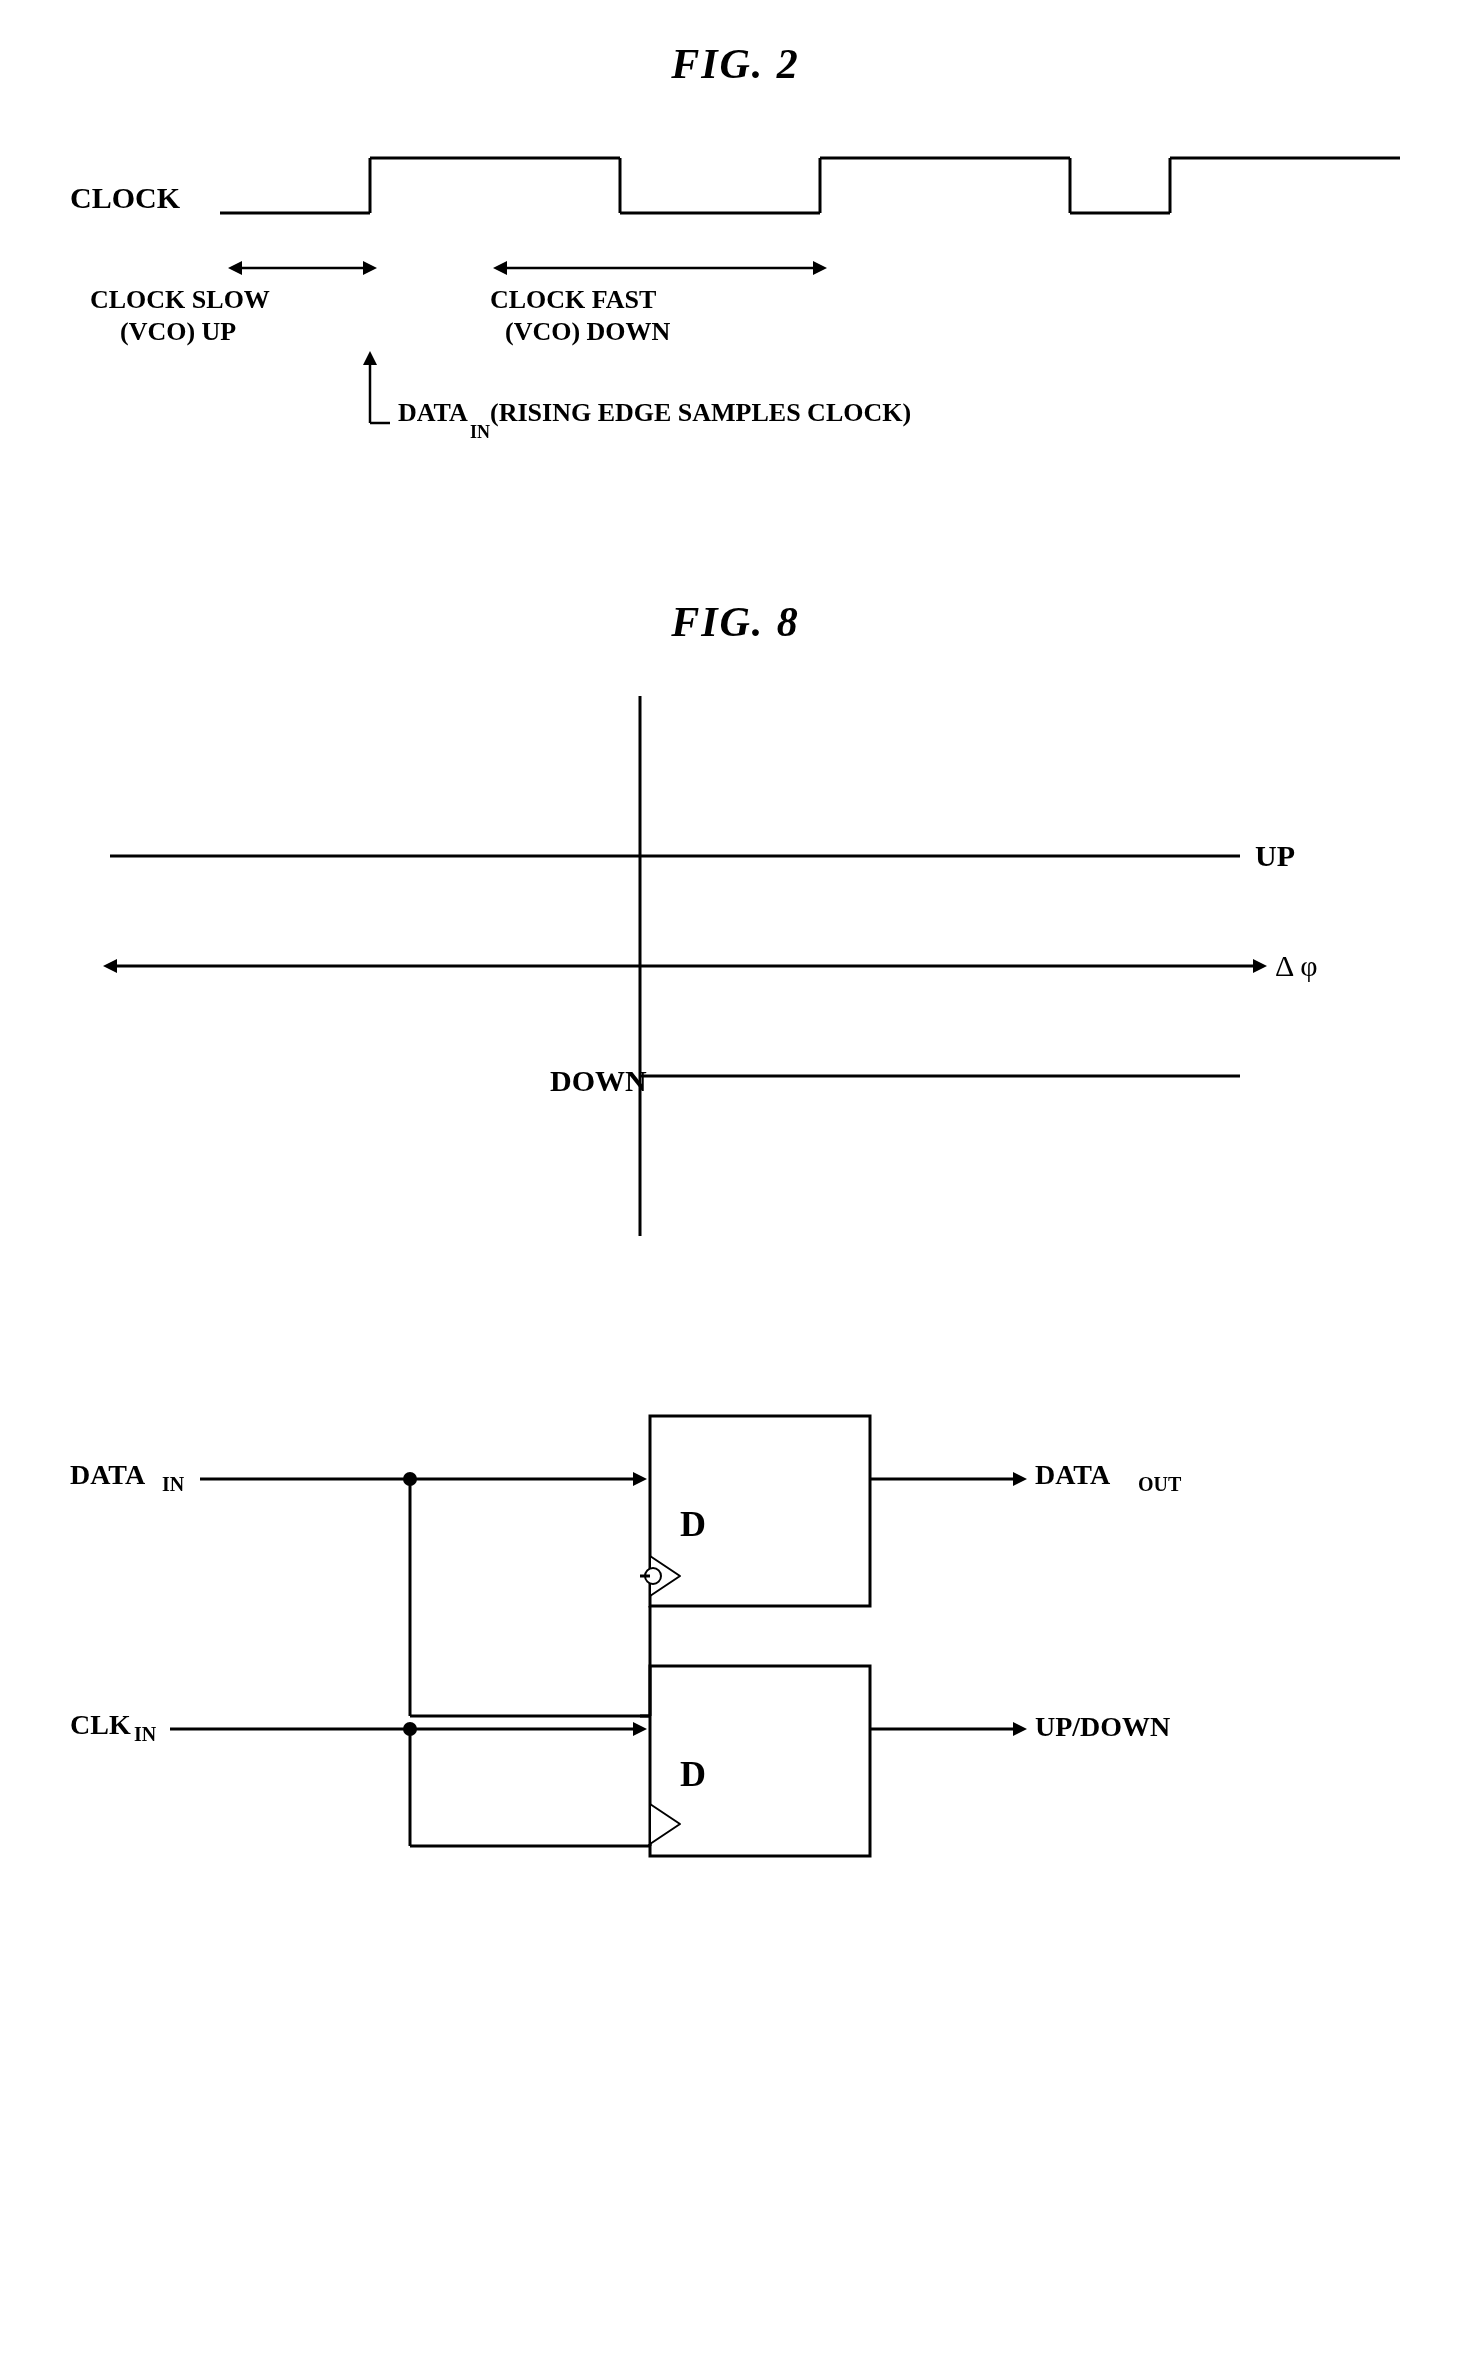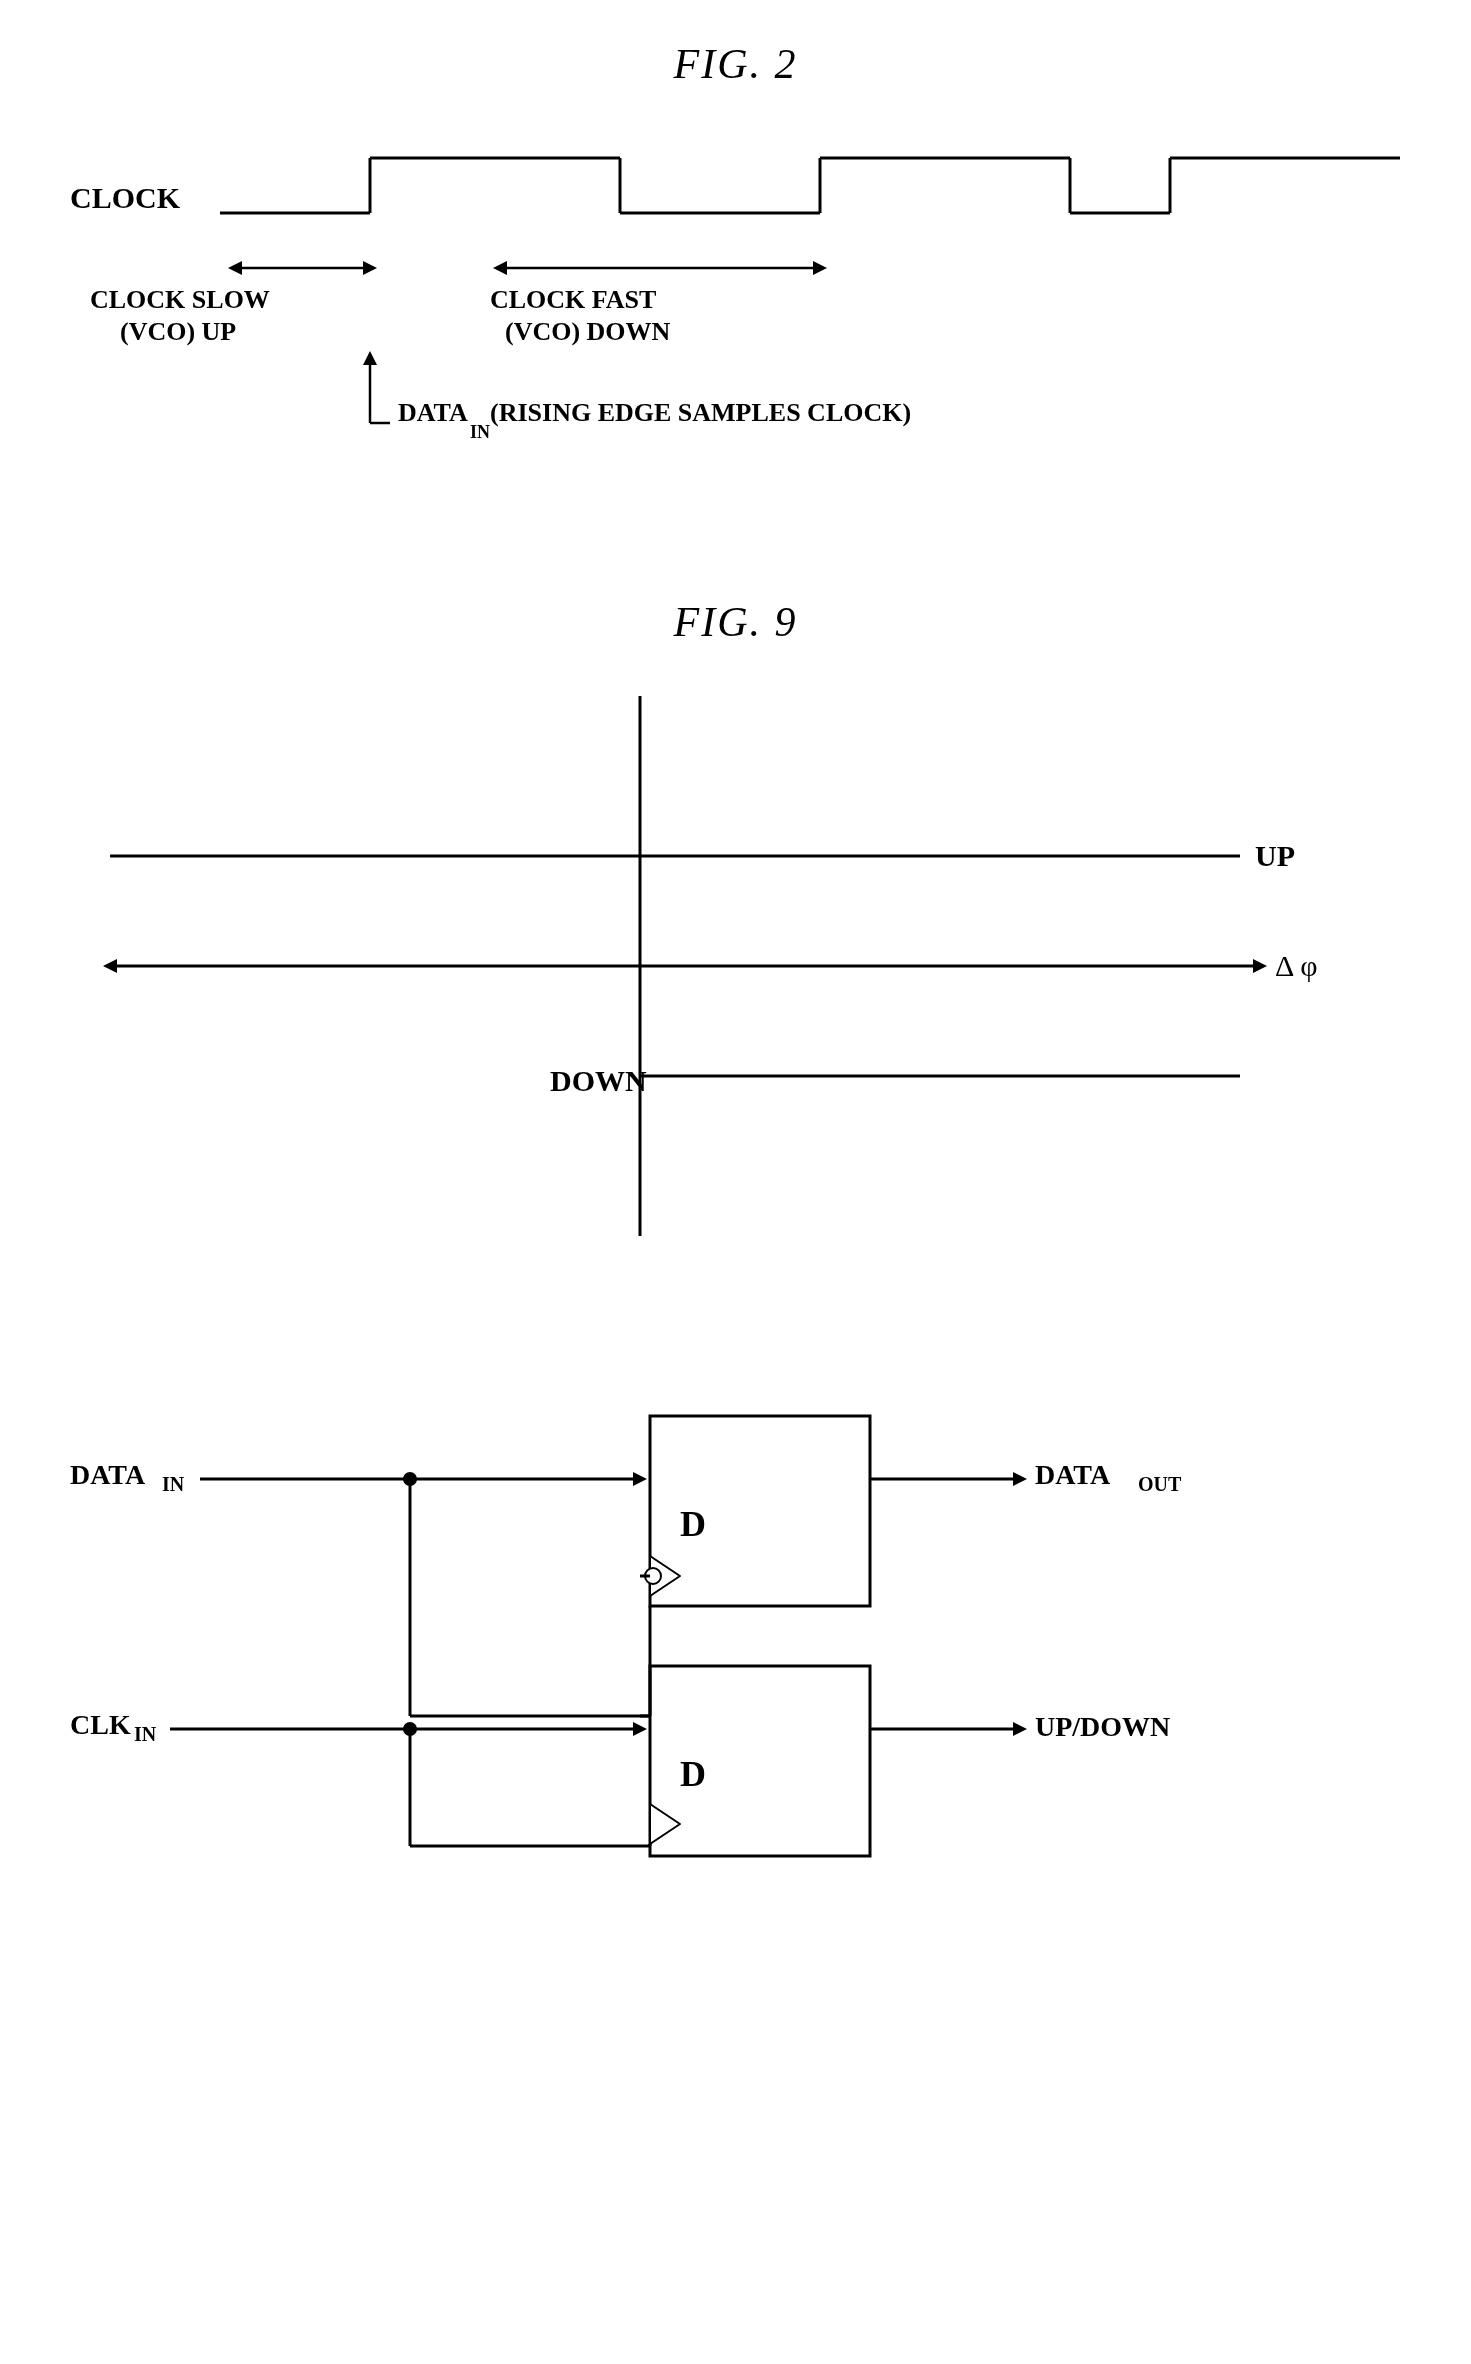--- a/index.html
+++ b/index.html
@@ -17,21 +17,21 @@
       min-height: 2364px;
       background: #fff;
       position: relative;
       padding: 40px 60px;
     }
 
     
     .fig-title {
       font-style: italic;
       font-size: 42px;
-      font-weight: normal;
+      font-weight: bold;
       text-align: center;
       letter-spacing: 2px;
       margin-bottom: 30px;
     }
 
     .fig2-container {
       position: relative;
       width: 100%;
       height: 420px;
       margin-bottom: 60px;
@@ -109,21 +109,21 @@
       <polygon points="310,233 303,247 317,247" fill="black"></polygon>
 
       <line x1="310" y1="305" x2="330" y2="305" stroke="black" stroke-width="2.5"></line>
 
       <text x="338" y="303" font-size="26" font-family="Times New Roman" font-weight="bold">DATA</text>
       <text x="410" y="310" font-size="18" font-family="Times New Roman" font-weight="bold" baseline-shift="sub">IN</text>
       <text x="430" y="303" font-size="26" font-family="Times New Roman" font-weight="bold"> (RISING EDGE SAMPLES CLOCK)</text>
     </svg>
   </div>
 
-  <div class="fig-title">FIG. 9</div>
+  <div class="fig-title">FIG. 8</div>
 
   <div class="fig3-container">
     <svg width="1350" height="580" viewBox="0 0 1350 580" xmlns="http://www.w3.org/2000/svg">
 
       <line x1="580" y1="20" x2="580" y2="560" stroke="black" stroke-width="3"></line>
 
       <line x1="50" y1="290" x2="1200" y2="290" stroke="black" stroke-width="3"></line>
 
       <polygon points="43,290 57,283 57,297" fill="black"></polygon>
 

